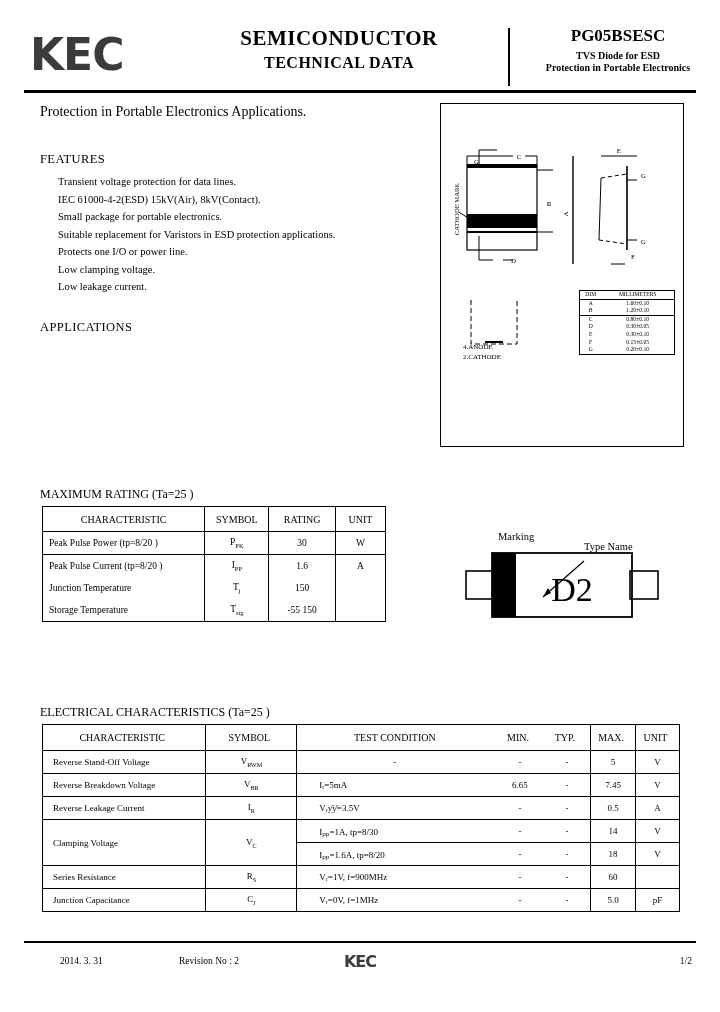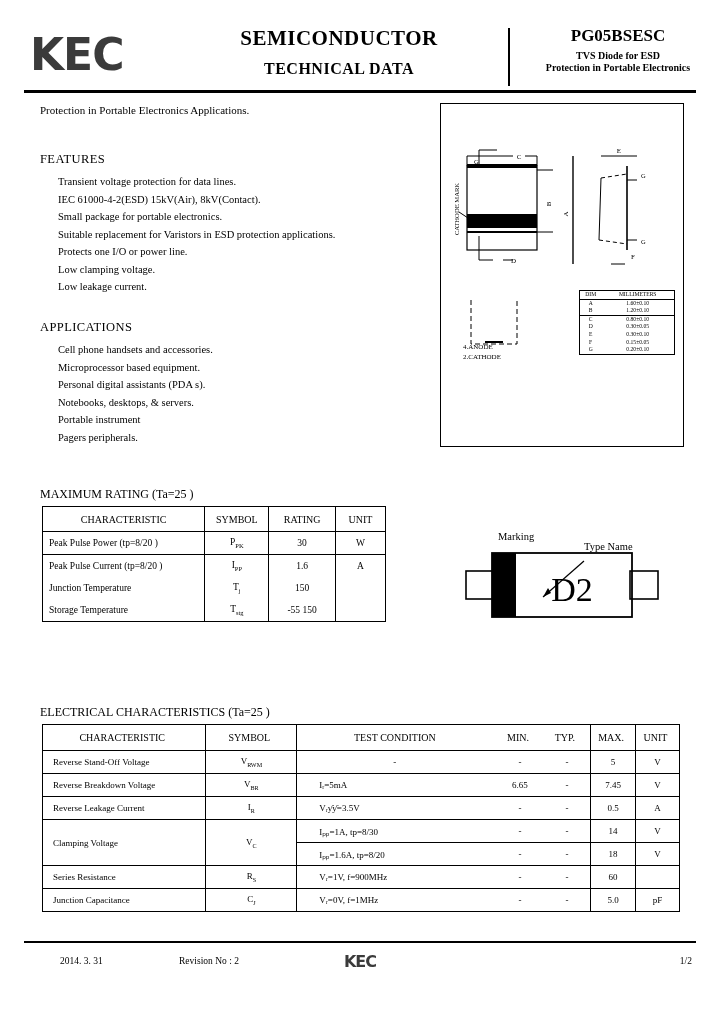--- a/index.html
+++ b/index.html
@@ -11,30 +11,30 @@
 
   
   .hdr{position:absolute;left:24px;top:26px;width:672px;height:62px;}
   .kec-logo{
     position:absolute;left:6px;top:6px;width:140px;height:46px;
     font-family:"DejaVu Sans", sans-serif;font-weight:bold;font-size:44px;
     letter-spacing:-1px;line-height:46px;color:#3b3b3b;
   }
   .hdr-center{position:absolute;left:150px;top:0;width:330px;text-align:center;}
   .hdr-center .l1{font-size:21px;font-weight:bold;letter-spacing:.5px;}
-  .hdr-center .l2{font-size:16px;font-weight:bold;letter-spacing:.5px;margin-top:9px;}
+  .hdr-center .l2{font-size:16px;font-weight:bold;letter-spacing:.5px;margin-top:3px;}
   .hdr-div{position:absolute;left:484px;top:2px;width:2px;height:58px;background:#000;}
   .hdr-right{position:absolute;left:492px;top:0;width:204px;text-align:center;}
   .hdr-right .pn{font-size:17px;font-weight:bold;letter-spacing:0px;}
   .hdr-right .sub1{font-size:10px;font-weight:bold;margin-top:4px;}
   .hdr-right .sub2{font-size:10px;font-weight:bold;margin-top:1px;}
   .hdr-rule{position:absolute;left:24px;top:90px;width:672px;height:3px;background:#000;}
 
   
-  .intro{position:absolute;left:40px;top:104px;font-size:11px;}
+  .intro{position:absolute;left:40px;top:104px;font-size:14px;}
 
   
   .sec-title{font-size:12.5px;letter-spacing:.4px;}
   .features{position:absolute;left:40px;top:152px;width:380px;}
   .applications{position:absolute;left:40px;top:320px;width:380px;}
   .lst{margin:6px 0 0 0;padding:0;list-style:none;}
   .lst li{font-size:10.5px;line-height:17.5px;padding-left:18px;}
 
   
   .pkgbox{position:absolute;left:440px;top:103px;width:242px;height:342px;border:1px solid #000;}
@@ -125,28 +125,20 @@
       <li>Small package for portable electronics.</li>
       <li>Suitable replacement for Varistors in ESD protection applications.</li>
       <li>Protects one I/O or power line.</li>
       <li>Low clamping voltage.</li>
       <li>Low leakage current.</li>
     </ul>
   </div>
 
   <div class="applications">
     <div class="sec-title">APPLICATIONS</div>
-    <ul class="lst">
-      <li>Cell phone handsets and accessories.</li>
-      <li>Microprocessor based equipment.</li>
-      <li>Personal digital assistants (PDA s).</li>
-      <li>Notebooks, desktops, &amp; servers.</li>
-      <li>Portable instrument</li>
-      <li>Pagers peripherals.</li>
-    </ul>
   </div>
 
   <div class="pkgbox">
     <div class="pkg-art">
       <svg width="242" height="312" viewBox="0 0 242 312">
 
         <line x1="26" y1="52" x2="72" y2="52" stroke="#000" stroke-width="1"></line>
         <line x1="84" y1="52" x2="96" y2="52" stroke="#000" stroke-width="1"></line>
         <text x="78" y="55" font-size="7" font-family="Liberation Serif, serif" text-anchor="middle">C</text>
         <line x1="26" y1="52" x2="26" y2="62" stroke="#000" stroke-width="1"></line>

